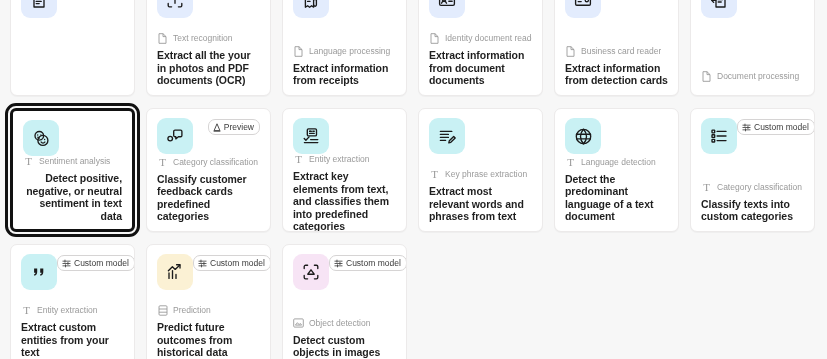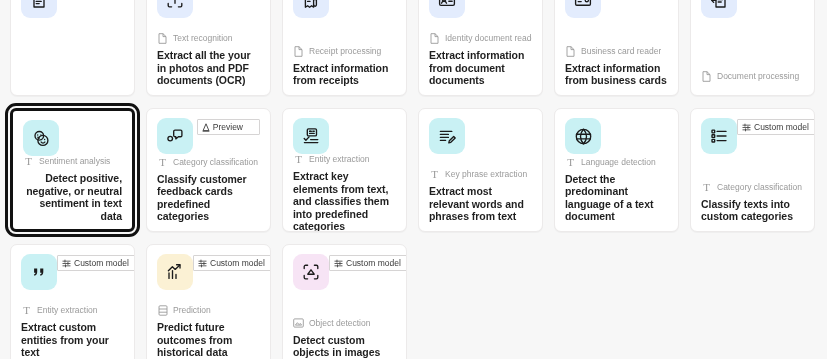--- a/index.html
+++ b/index.html
@@ -72,22 +72,22 @@
     flex: none;
   }
   .icon-tile svg { display: block; }
 
   .badge {
     display: inline-flex;
     align-items: center;
     gap: 3px;
     border: 1px solid #d6d4d4;
     background: #ffffff;
-    border-radius: 1px;
-    padding: 2px 16px 2px 4px;
+    border-radius: 7px;
+    padding: 2px 5px 2px 4px;
     font-size: 8.5px;
     line-height: 10px;
     color: #3a3a3a;
     white-space: nowrap;
     margin-top: 1px;
     flex: none;
   }
   .badge svg { display:block; flex: none; }
 
   .card-body {
@@ -184,21 +184,21 @@
           </div>
         </div>
         <div class="card-body">
           <div class="kind">
             <span class="kind-glyph">
               <svg width="9" height="11" viewBox="0 0 9 11">
                 <path fill="none" stroke="#9a9a9a" stroke-width="0.9" stroke-linejoin="round" d="M1 0.7h4L8 3.6V10.3H1z"></path>
                 <path fill="none" stroke="#9a9a9a" stroke-width="0.9" stroke-linejoin="round" d="M5 0.7v2.9h3"></path>
               </svg>
             </span>
-            <span class="kind-label">Receipt processing</span>
+            <span class="kind-label">Language processing</span>
           </div>
           <div class="desc">Extract information from receipts</div>
         </div>
       </div>
       <div class="card">
         <div class="card-top">
           <div class="icon-tile" style="background: rgb(227, 236, 253);">
             <svg width="20" height="20" viewBox="0 0 20 20">
               <rect fill="none" stroke="#1b1b1b" stroke-width="1.35" stroke-linecap="round" stroke-linejoin="round" x="2.6" y="4.6" width="14.8" height="10.8" rx="1.4"></rect>
               <circle fill="none" stroke="#1b1b1b" stroke-width="1.35" stroke-linecap="round" stroke-linejoin="round" cx="7" cy="9.3" r="1.7"></circle>
@@ -233,21 +233,21 @@
         <div class="card-body">
           <div class="kind">
             <span class="kind-glyph">
               <svg width="9" height="11" viewBox="0 0 9 11">
                 <path fill="none" stroke="#9a9a9a" stroke-width="0.9" stroke-linejoin="round" d="M1 0.7h4L8 3.6V10.3H1z"></path>
                 <path fill="none" stroke="#9a9a9a" stroke-width="0.9" stroke-linejoin="round" d="M5 0.7v2.9h3"></path>
               </svg>
             </span>
             <span class="kind-label">Business card reader</span>
           </div>
-          <div class="desc">Extract information from business cards</div>
+          <div class="desc">Extract information from detection cards</div>
         </div>
       </div>
       <div class="card">
         <div class="card-top">
           <div class="icon-tile" style="background: rgb(227, 236, 253);">
             <svg width="20" height="20" viewBox="0 0 20 20">
               <path fill="none" stroke="#1b1b1b" stroke-width="1.35" stroke-linecap="round" stroke-linejoin="round" d="M7 2.8h5.4L16 6.4V17H7z"></path>
               <path fill="none" stroke="#1b1b1b" stroke-width="1.35" stroke-linecap="round" stroke-linejoin="round" d="M12.4 2.8v3.6H16"></path>
               <path fill="none" stroke="#1b1b1b" stroke-width="1.35" stroke-linecap="round" stroke-linejoin="round" d="M9.2 9.6h4.4M9.2 12h3"></path>
               <path fill="none" stroke="#1b1b1b" stroke-width="1.35" stroke-linecap="round" stroke-linejoin="round" d="M6.6 10.4H2.8M4.6 8.4l-1.9 2 1.9 2"></path>

